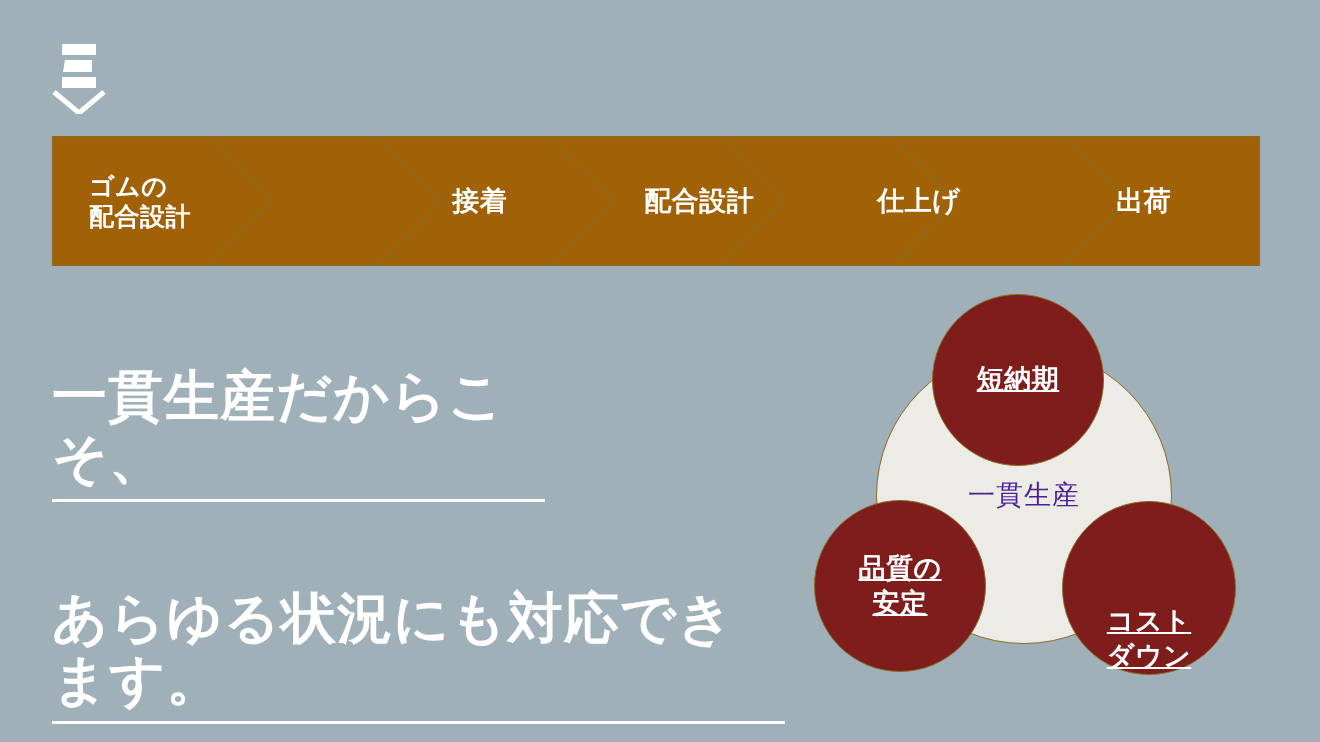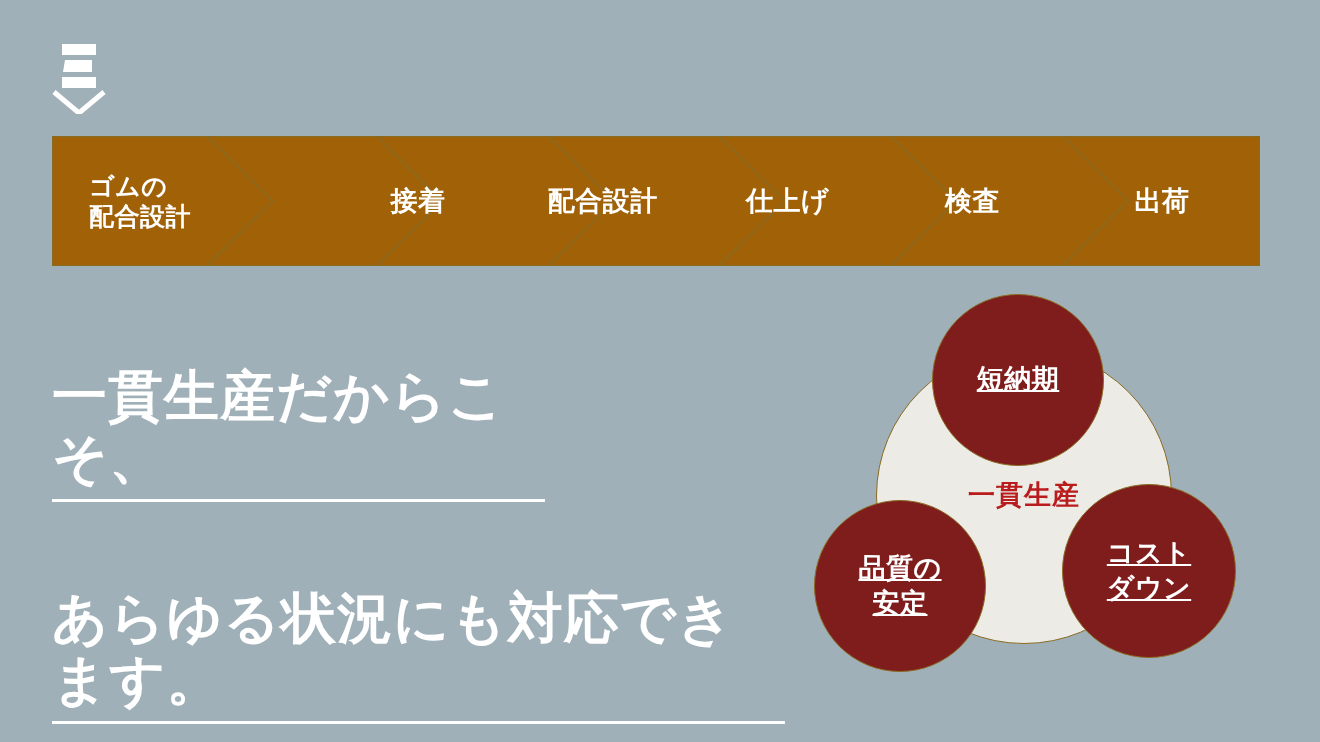--- a/index.html
+++ b/index.html
@@ -132,23 +132,23 @@
   #venn-center-circle {
     left: 76px;
     top: 64px;
     width: 296px;
     height: 296px;
     background: #ecebe6;
     align-items: flex-start;
     padding-top: 128px;
   }
   #venn-center-label {
-    color: #b91c1c;
+    color: #4c1d95;
     font-size: 27px;
-    font-weight: bold;
+    font-weight: normal;
     letter-spacing: 1px;
   }
   .venn-lobe {
     background: #7f1d1d;
     color: #ffffff;
     font-weight: bold;
     font-size: 27px;
     line-height: 1.3;
     letter-spacing: 0.5px;
     text-decoration: underline;
@@ -160,23 +160,24 @@
     height: 172px;
   }
   #venn-lobe-left {
     left: 14px;
     top: 216px;
     width: 172px;
     height: 172px;
   }
   #venn-lobe-right {
     left: 262px;
-    top: 200px;
+    top: 217px;
     width: 174px;
     height: 174px;
+    align-items: flex-end;
   }
 </style>
 </head>
 <body>
 
 <div id="slide">
 
   <div id="logo-mark">
     <svg width="62" height="72" viewBox="0 0 62 72">
       <rect x="10" y="2" width="34" height="11" fill="#ffffff"></rect>
@@ -204,23 +205,20 @@
       </div>
       <div class="step">
         <span>接着</span>
       </div>
       <div class="step">
         <span>配合設計</span>
       </div>
       <div class="step">
         <span>仕上げ</span>
       </div>
-      <div class="step">
-        <span>検査</span>
-      </div>
       <div class="step last">
         <span>出荷</span>
       </div>
     </div>
   </div>
 
   <div id="headline">
     <div id="headline-line-1" class="headline-line">一貫生産だからこそ、</div>
     <div id="headline-line-2" class="headline-line">あらゆる状況にも対応できます。</div>
   </div>

